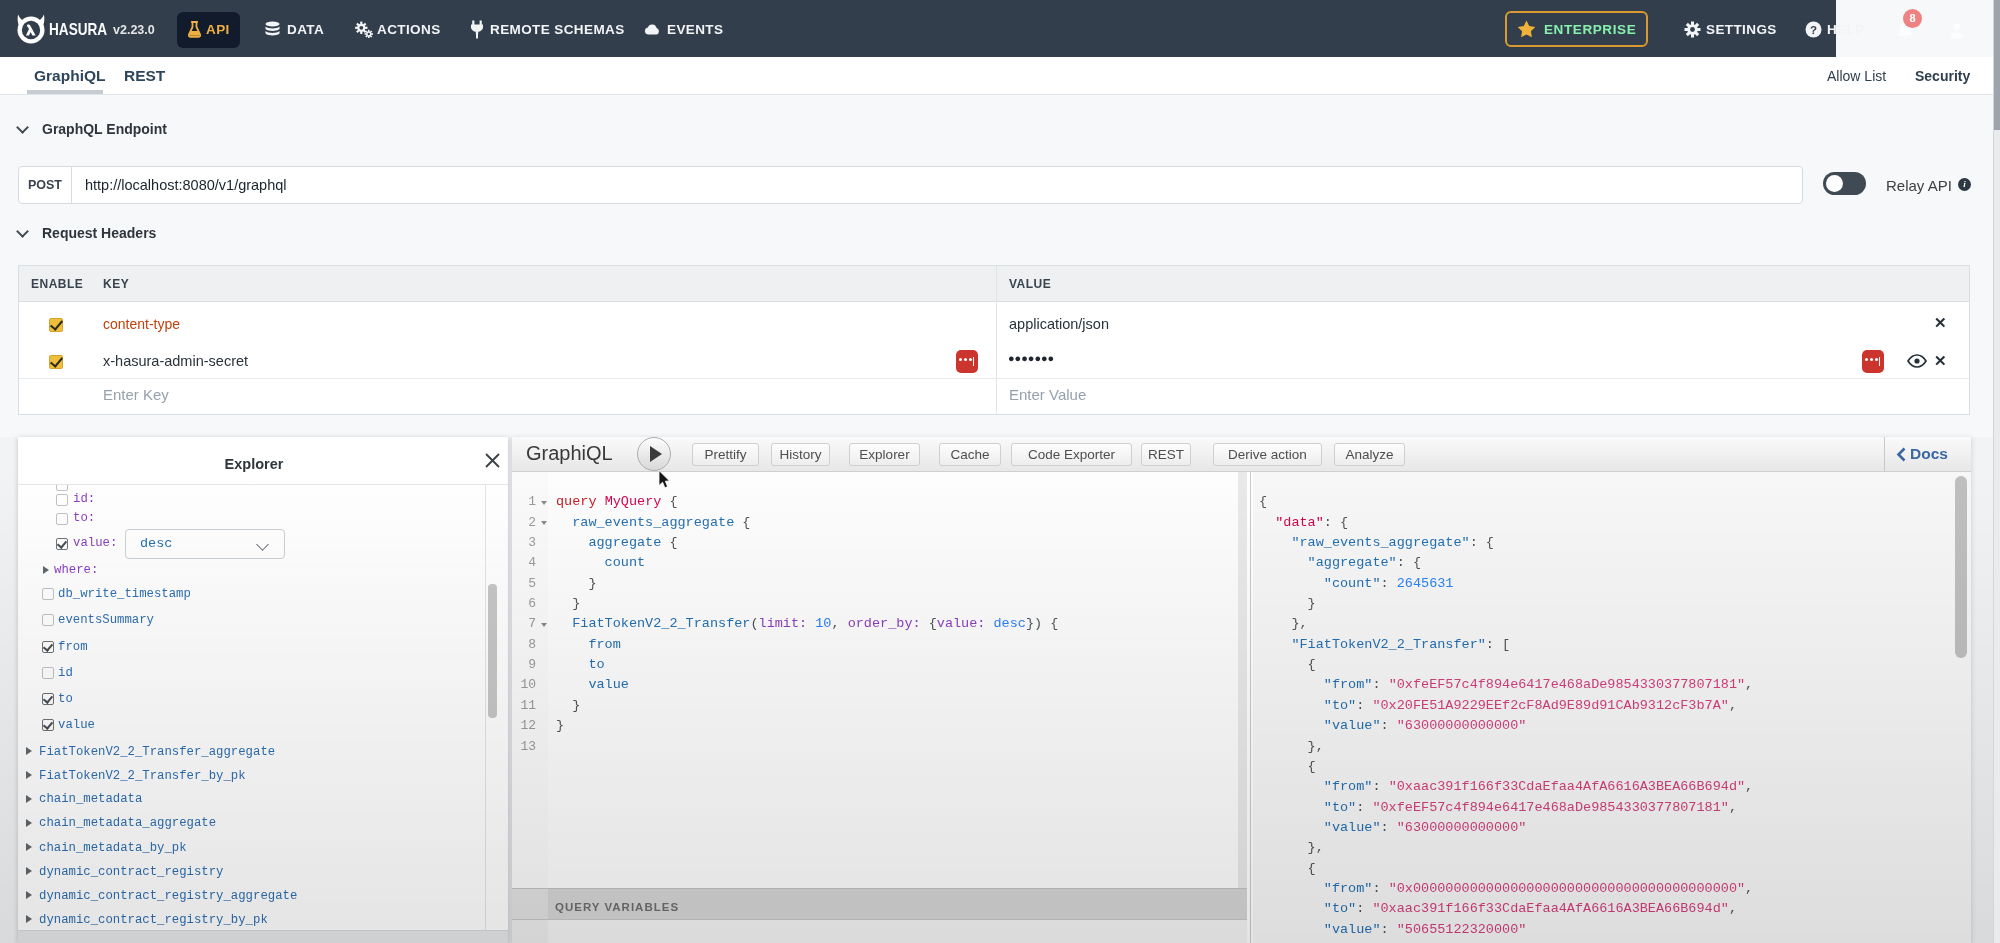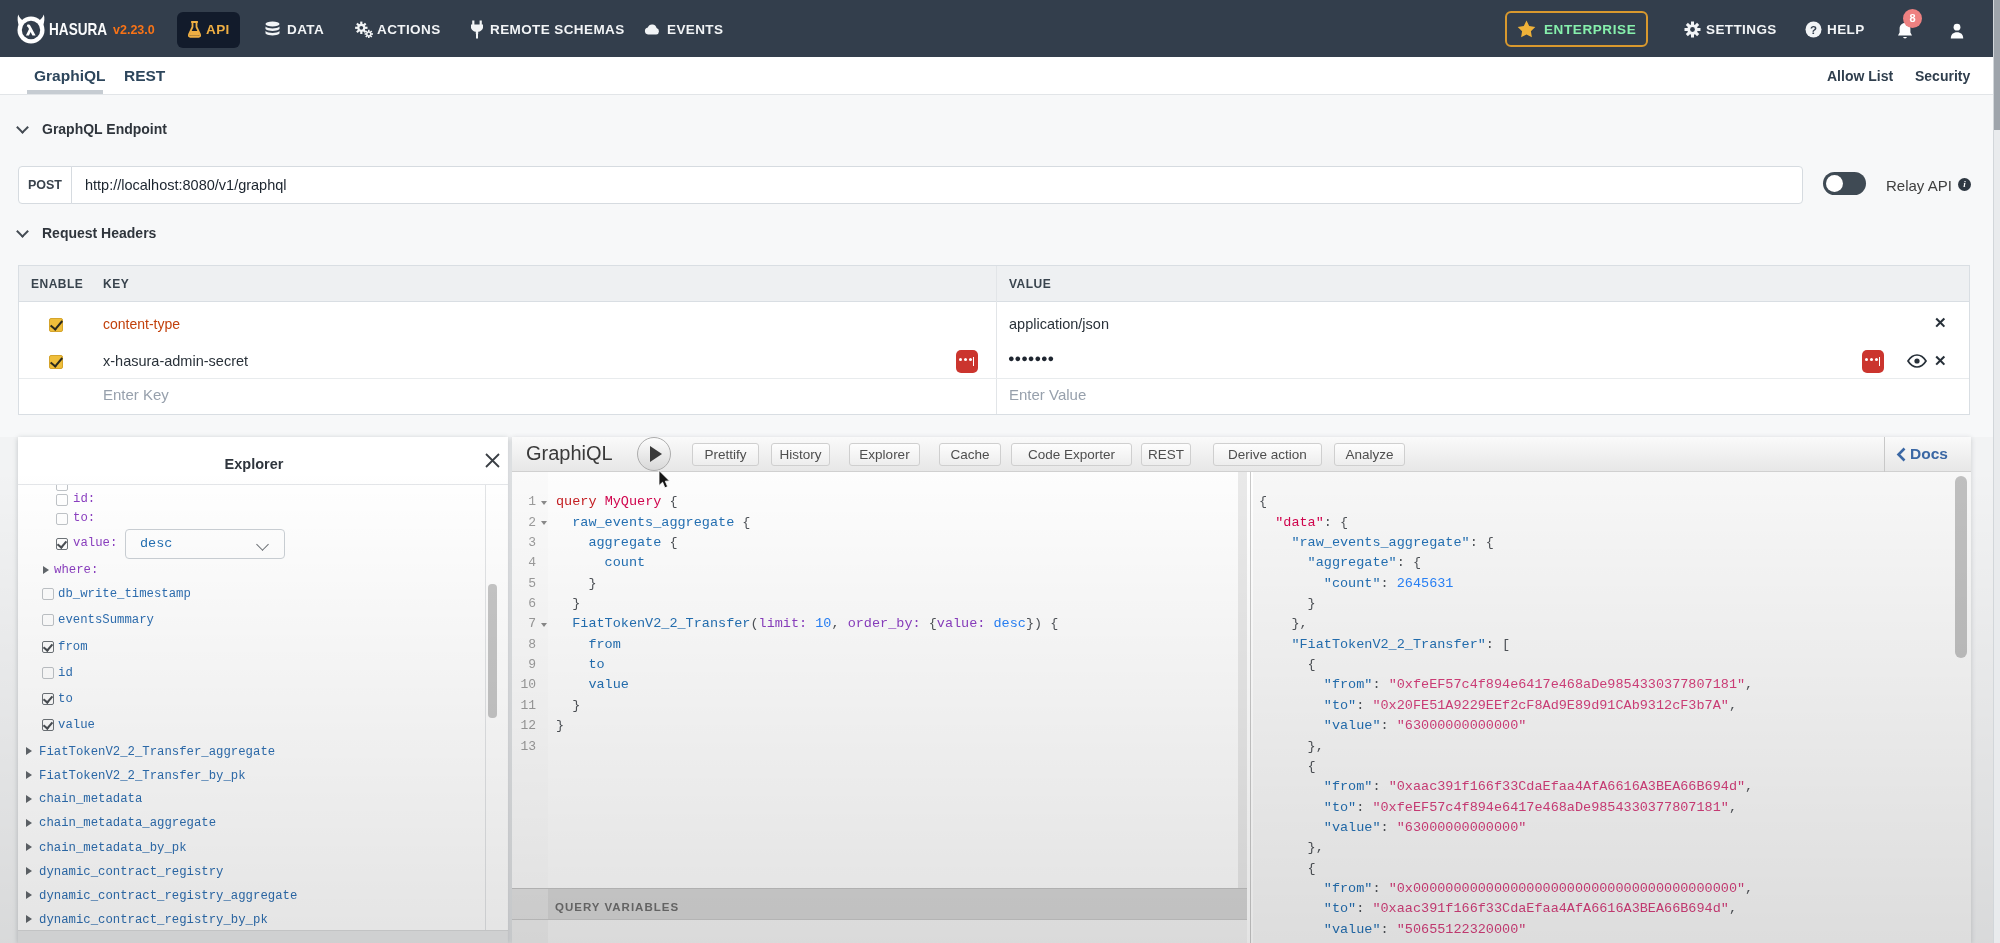--- a/index.html
+++ b/index.html
@@ -1,21 +1,21 @@
 <!DOCTYPE html>
 <html><head>
 <meta charset="utf-8">
 <style>
   * { margin:0; padding:0; box-sizing:border-box; }
   html,body { width:2000px; height:943px; overflow:hidden; }
   body { font-family:"Liberation Sans", sans-serif; background:#F7F8F9; position:relative; }
   .abs { position:absolute; }
   .mono { font-family:"Liberation Mono", monospace; }
   
-  #navbar { position:absolute; left:0; top:0; width:2000px; height:57px; background:#333E4C; }
+  #navbar { position:absolute; left:0; top:0; width:1836px; height:57px; background:#333E4C; }
   .navtxt { position:absolute; color:#F2F4F6; font-weight:bold; font-size:13.5px; letter-spacing:.4px; top:22px; }
   
   #tabsrow { position:absolute; left:0; top:57px; width:2000px; height:38px; background:#FFFFFF; border-bottom:1px solid #E2E5E8; }
   
   .chev { position:absolute; width:9px; height:9px; border-left:2px solid #444B53; border-bottom:2px solid #444B53; transform:rotate(-45deg); }
   .h1 { position:absolute; font-size:14px; font-weight:bold; color:#2F353C; }
   
   #htable { position:absolute; left:18px; top:265px; width:1952px; height:150px; background:#fff; border:1px solid #D9DEE3; }
   .thdr { position:absolute; font-size:12px; font-weight:bold; color:#39444E; letter-spacing:.5px; }
   .amber-cb { position:absolute; width:14px; height:14px; background:#EFBE3A; border:1px solid #D5A42C; border-radius:2px; }
@@ -57,21 +57,21 @@
 <div id="navbar">
 
   <svg class="abs" style="left:15px;top:12px" width="32" height="33" viewBox="0 0 32 33">
     <circle cx="16" cy="18" r="13.5" fill="#FFFFFF"></circle>
     <path d="M3.2 2.5 C4.6 6 6.7 8.2 9.2 9.4 L4.4 14.4 C2.4 10.7 2.2 6 3.2 2.5 Z" fill="#FFFFFF"></path>
     <path d="M28.8 2.5 C27.4 6 25.3 8.2 22.8 9.4 L27.6 14.4 C29.6 10.7 29.8 6 28.8 2.5 Z" fill="#FFFFFF"></path>
     <circle cx="16" cy="18" r="9.2" fill="#333E4C"></circle>
     <path d="M12.2 12.8 C13.6 12.3 14.8 12.7 15.5 14 L20.6 23.5 L17.4 23.5 L15.6 20 L14 23.5 L10.9 23.5 L14 17 L13 15.2 C12.7 14.6 12.3 14.5 11.8 14.7 Z" fill="#FFFFFF"></path>
   </svg>
   <div class="abs" style="left:49px;top:20px;color:#FAFBFC;font-size:17px;font-weight:bold;transform:scaleX(.8);transform-origin:0 0">HASURA</div>
-  <div class="abs" style="left:113px;top:23px;color:#f97316;font-size:12.5px;font-weight:bold">v2.23.0</div>
+  <div class="abs" style="left:113px;top:23px;color:#e5e5e5;font-size:12.5px;font-weight:bold">v2.23.0</div>
 
   <div class="abs" style="left:177px;top:12px;width:63px;height:36px;background:#121B2B;border-radius:6px"></div>
   <svg class="abs" style="left:188px;top:21px" width="13" height="17" viewBox="0 0 13 17">
     <path d="M4.5 1 L8.5 1 L8.5 6 L12 13.5 A1.5 1.5 0 0 1 10.6 15.8 L2.4 15.8 A1.5 1.5 0 0 1 1 13.5 L4.5 6 Z" fill="none" stroke="#EFAF43" stroke-width="1.8"></path>
     <path d="M3 10 L10 10 L11.5 13.6 A1 1 0 0 1 10.6 14.8 L2.4 14.8 A1 1 0 0 1 1.5 13.6 Z" fill="#EFAF43"></path>
     <rect x="3.2" y="0" width="6.6" height="2" fill="#EFAF43"></rect>
   </svg>
   <div class="navtxt" style="left:206px;color:#EFAF43">API</div>
 
   <svg class="abs" style="left:264px;top:21px" width="17" height="17" viewBox="0 0 17 17">
@@ -153,21 +153,21 @@
   <svg class="abs" style="left:1949px;top:23px" width="16" height="16" viewBox="0 0 16 16">
     <circle cx="8" cy="4.2" r="3.4" fill="#FCFDFE"></circle>
     <path d="M1.8 15.5 C1.8 11.5 4.3 9.3 8 9.3 C11.7 9.3 14.2 11.5 14.2 15.5 Z" fill="#FCFDFE"></path>
   </svg>
 </div>
 
 <div id="tabsrow">
   <div class="abs" style="left:34px;top:10px;font-size:15.5px;font-weight:bold;color:#2D465C">GraphiQL</div>
   <div class="abs" style="left:27px;top:33px;width:76px;height:4px;background:#C6CCD2"></div>
   <div class="abs" style="left:124px;top:10px;font-size:15.5px;font-weight:bold;color:#2D465C">REST</div>
-  <div class="abs" style="left:1827px;top:11px;font-size:14px;font-weight:bold;color:#2F3E4D">Allow List</div>
+  <div class="abs" style="left:1827px;top:11px;font-size:14px;font-weight:normal;color:#2F3E4D">Allow List</div>
   <div class="abs" style="left:1915px;top:11px;font-size:14px;font-weight:bold;color:#2F3E4D">Security</div>
 </div>
 
 <div id="endpoint">
   <div class="chev" style="left:18px;top:123px"></div>
   <div class="h1" style="left:42px;top:121px">GraphQL Endpoint</div>
   <div class="abs" style="left:18px;top:166px;width:54px;height:38px;background:#fff;border:1px solid #D6DBE0;border-radius:4px 0 0 4px"></div>
   <div class="abs" style="left:18px;top:166px;width:54px;height:38px;font-size:12.5px;font-weight:bold;color:#3A434D;text-align:center;line-height:38px">POST</div>
   <div class="abs" style="left:71px;top:166px;width:1732px;height:38px;background:#fff;border:1px solid #D6DBE0;border-radius:0 4px 4px 0"></div>
   <div class="abs" style="left:85px;top:177px;font-size:14.5px;color:#1B242E">http://localhost:8080/v1/graphql</div>

